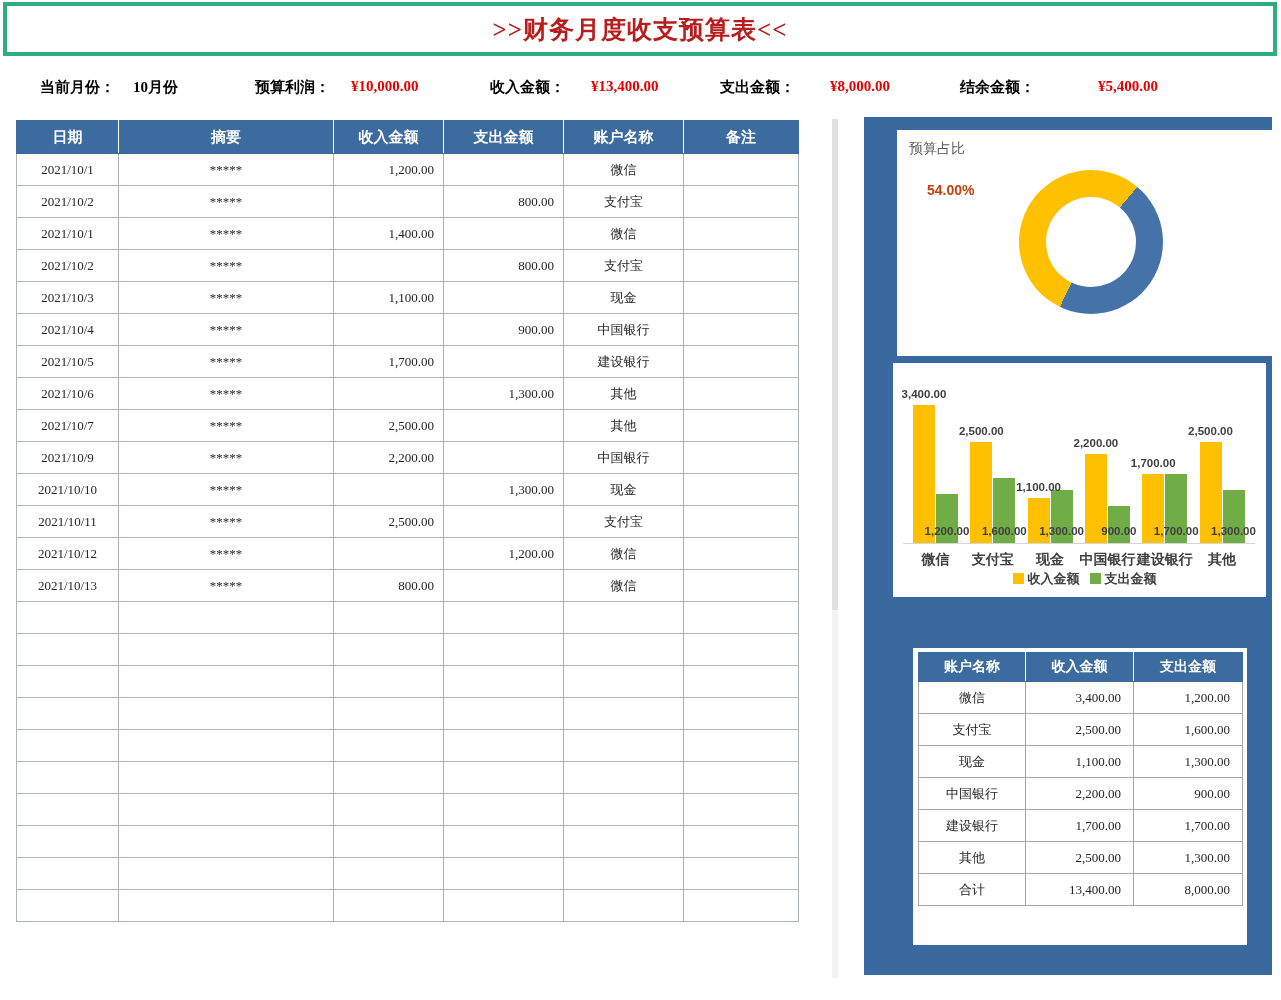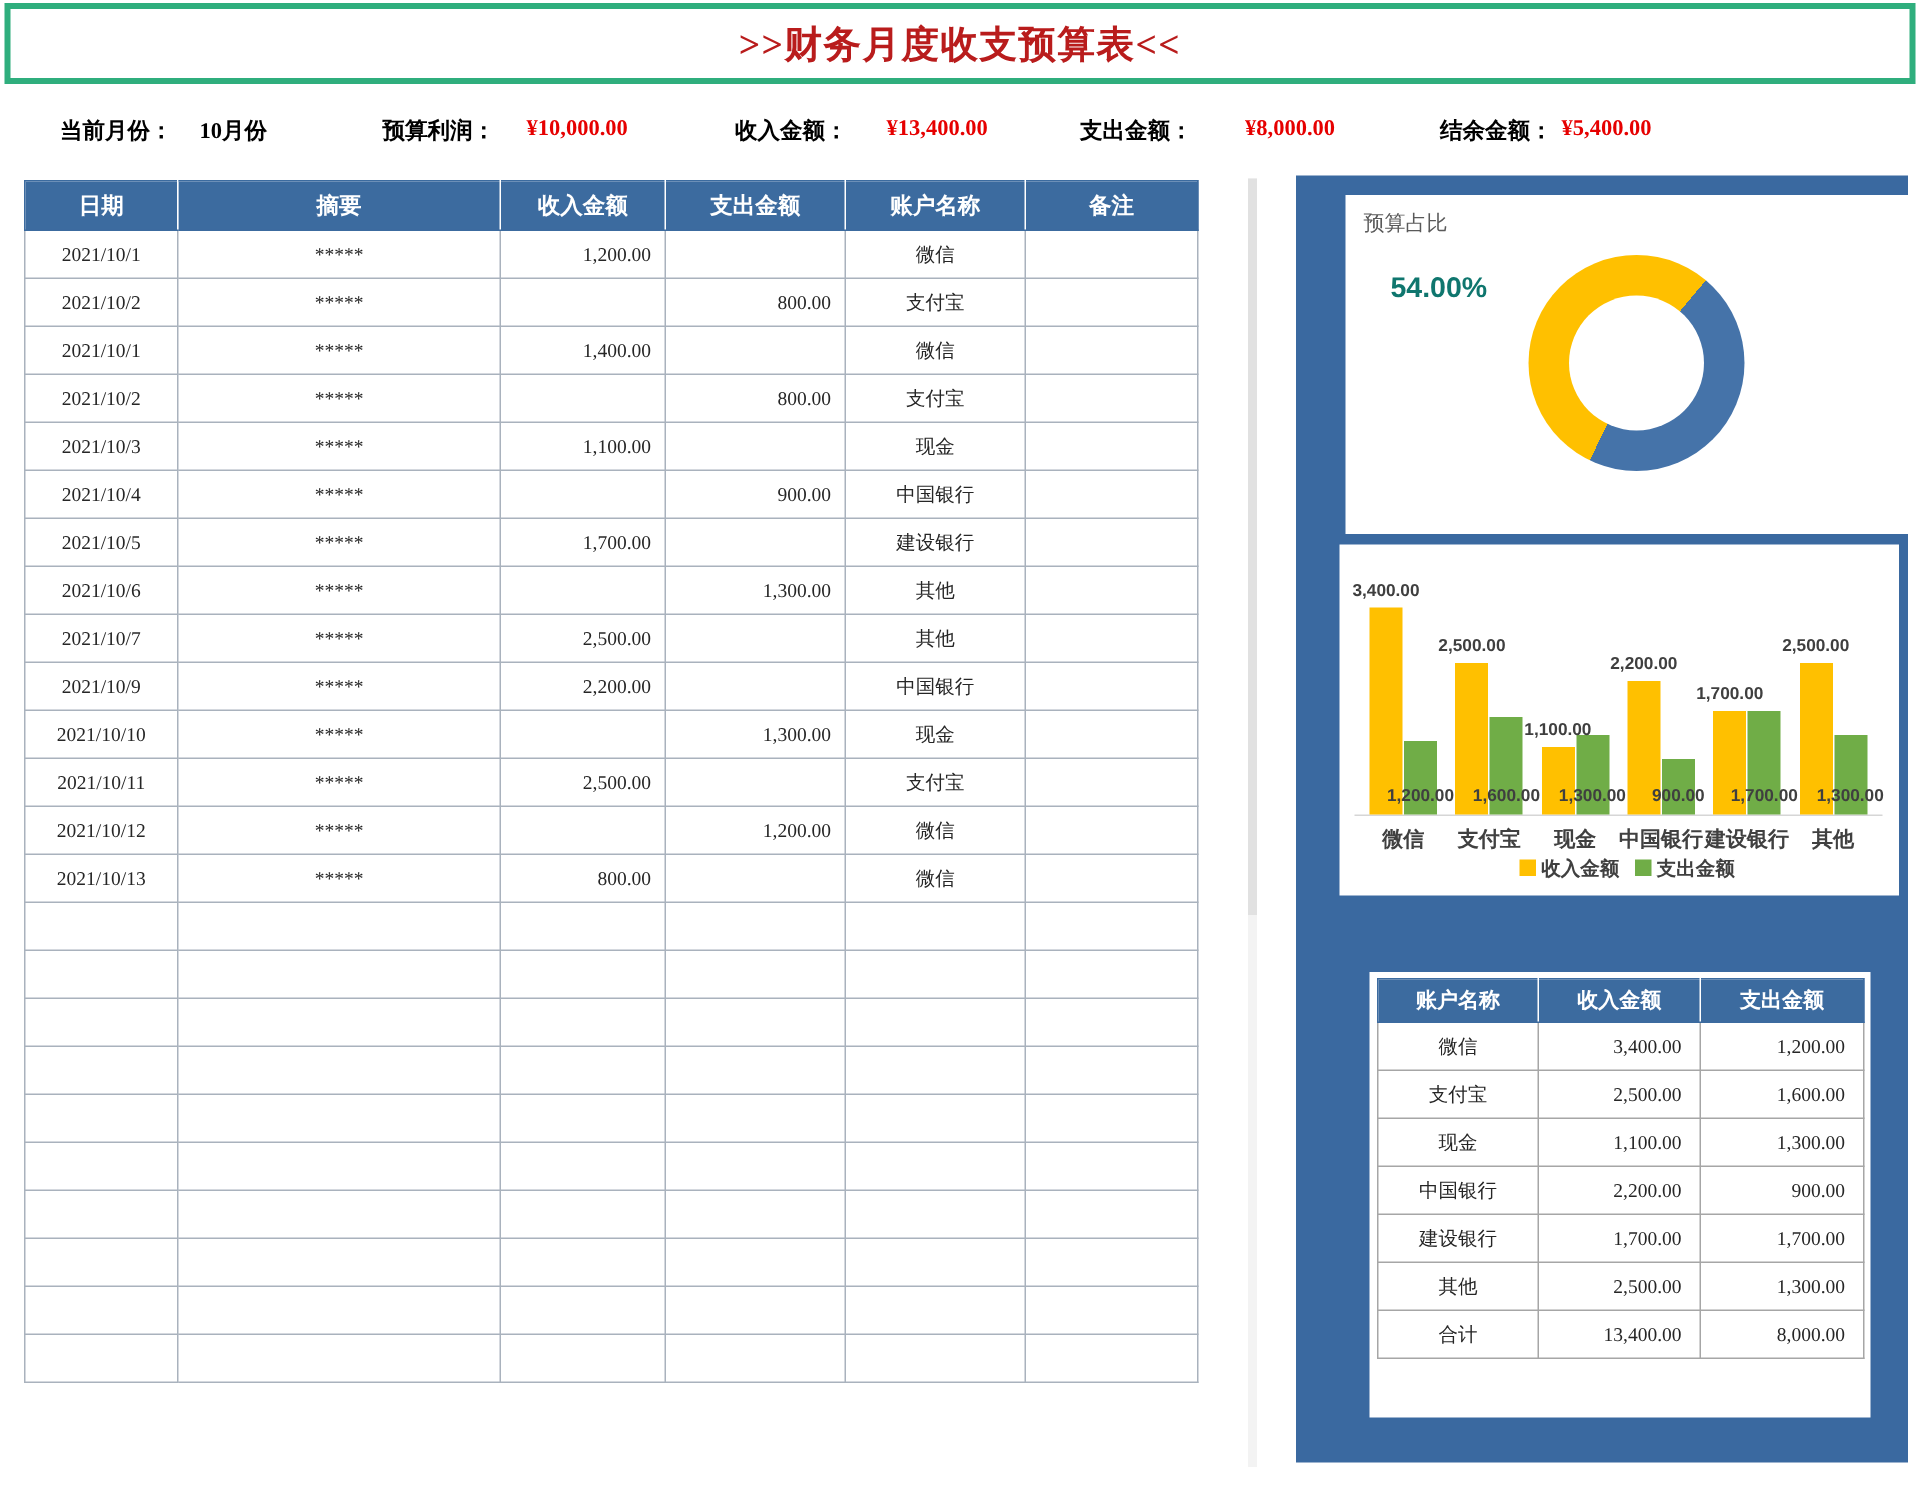--- a/index.html
+++ b/index.html
@@ -33,21 +33,21 @@
 
   
   .panel{position:absolute;left:864px;top:117px;width:408px;height:858px;background:#3a69a0;}
   .card{position:absolute;background:#fff;}
   .card-donut{left:33px;top:13px;width:361px;height:226px;padding-left:33px;}
   .card-bar{left:29px;top:246px;width:373px;height:234px;}
   .card-acct{left:49px;top:531px;width:334px;height:297px;}
 
   
   .donut-title{position:absolute;left:12px;top:10px;font-size:14px;color:#595959;}
-  .donut-pct{position:absolute;left:30px;top:52px;font-size:19px;font-weight:bold;color:#0f766e;}
+  .donut-pct{position:absolute;left:30px;top:52px;font-size:14px;font-weight:bold;color:#c2410c;}
   .donut{position:absolute;left:122px;top:40px;width:144px;height:144px;border-radius:50%;
     background:conic-gradient(from 40deg,#4573a9 0deg 165.6deg,#ffc000 165.6deg 360deg);}
   .donut::after{content:"";position:absolute;left:27px;top:27px;width:90px;height:90px;
     border-radius:50%;background:#fff;}
 
   
   .bar-plot{position:absolute;left:0;top:0;width:373px;height:234px;}
   .axis-line{position:absolute;left:10px;top:180px;width:352px;height:1px;background:#d6d6d6;}
   .bar{position:absolute;width:22px;}
   .bar-val{position:absolute;width:84px;text-align:center;font-size:11.5px;font-weight:600;
@@ -82,21 +82,21 @@
   <div>
     <span class="sum-label" style="left:40px">当前月份：</span>
     <span class="sum-value" style="left:133px">10月份</span>
     <span class="sum-label" style="left:255px">预算利润：</span>
     <span class="sum-value red" style="left:351px">¥10,000.00</span>
     <span class="sum-label" style="left:490px">收入金额：</span>
     <span class="sum-value red" style="left:591px">¥13,400.00</span>
     <span class="sum-label" style="left:720px">支出金额：</span>
     <span class="sum-value red" style="left:830px">¥8,000.00</span>
     <span class="sum-label" style="left:960px">结余金额：</span>
-    <span class="sum-value red" style="left:1041px">¥5,400.00</span>
+    <span class="sum-value red" style="left:1098px">¥5,400.00</span>
   </div>
 
   <table id="ledger">
     <colgroup>
       <col style="width:102px">
         <col style="width:215px">
         <col style="width:110px">
       <col style="width:120px">
         <col style="width:120px">
         <col style="width:115px">

